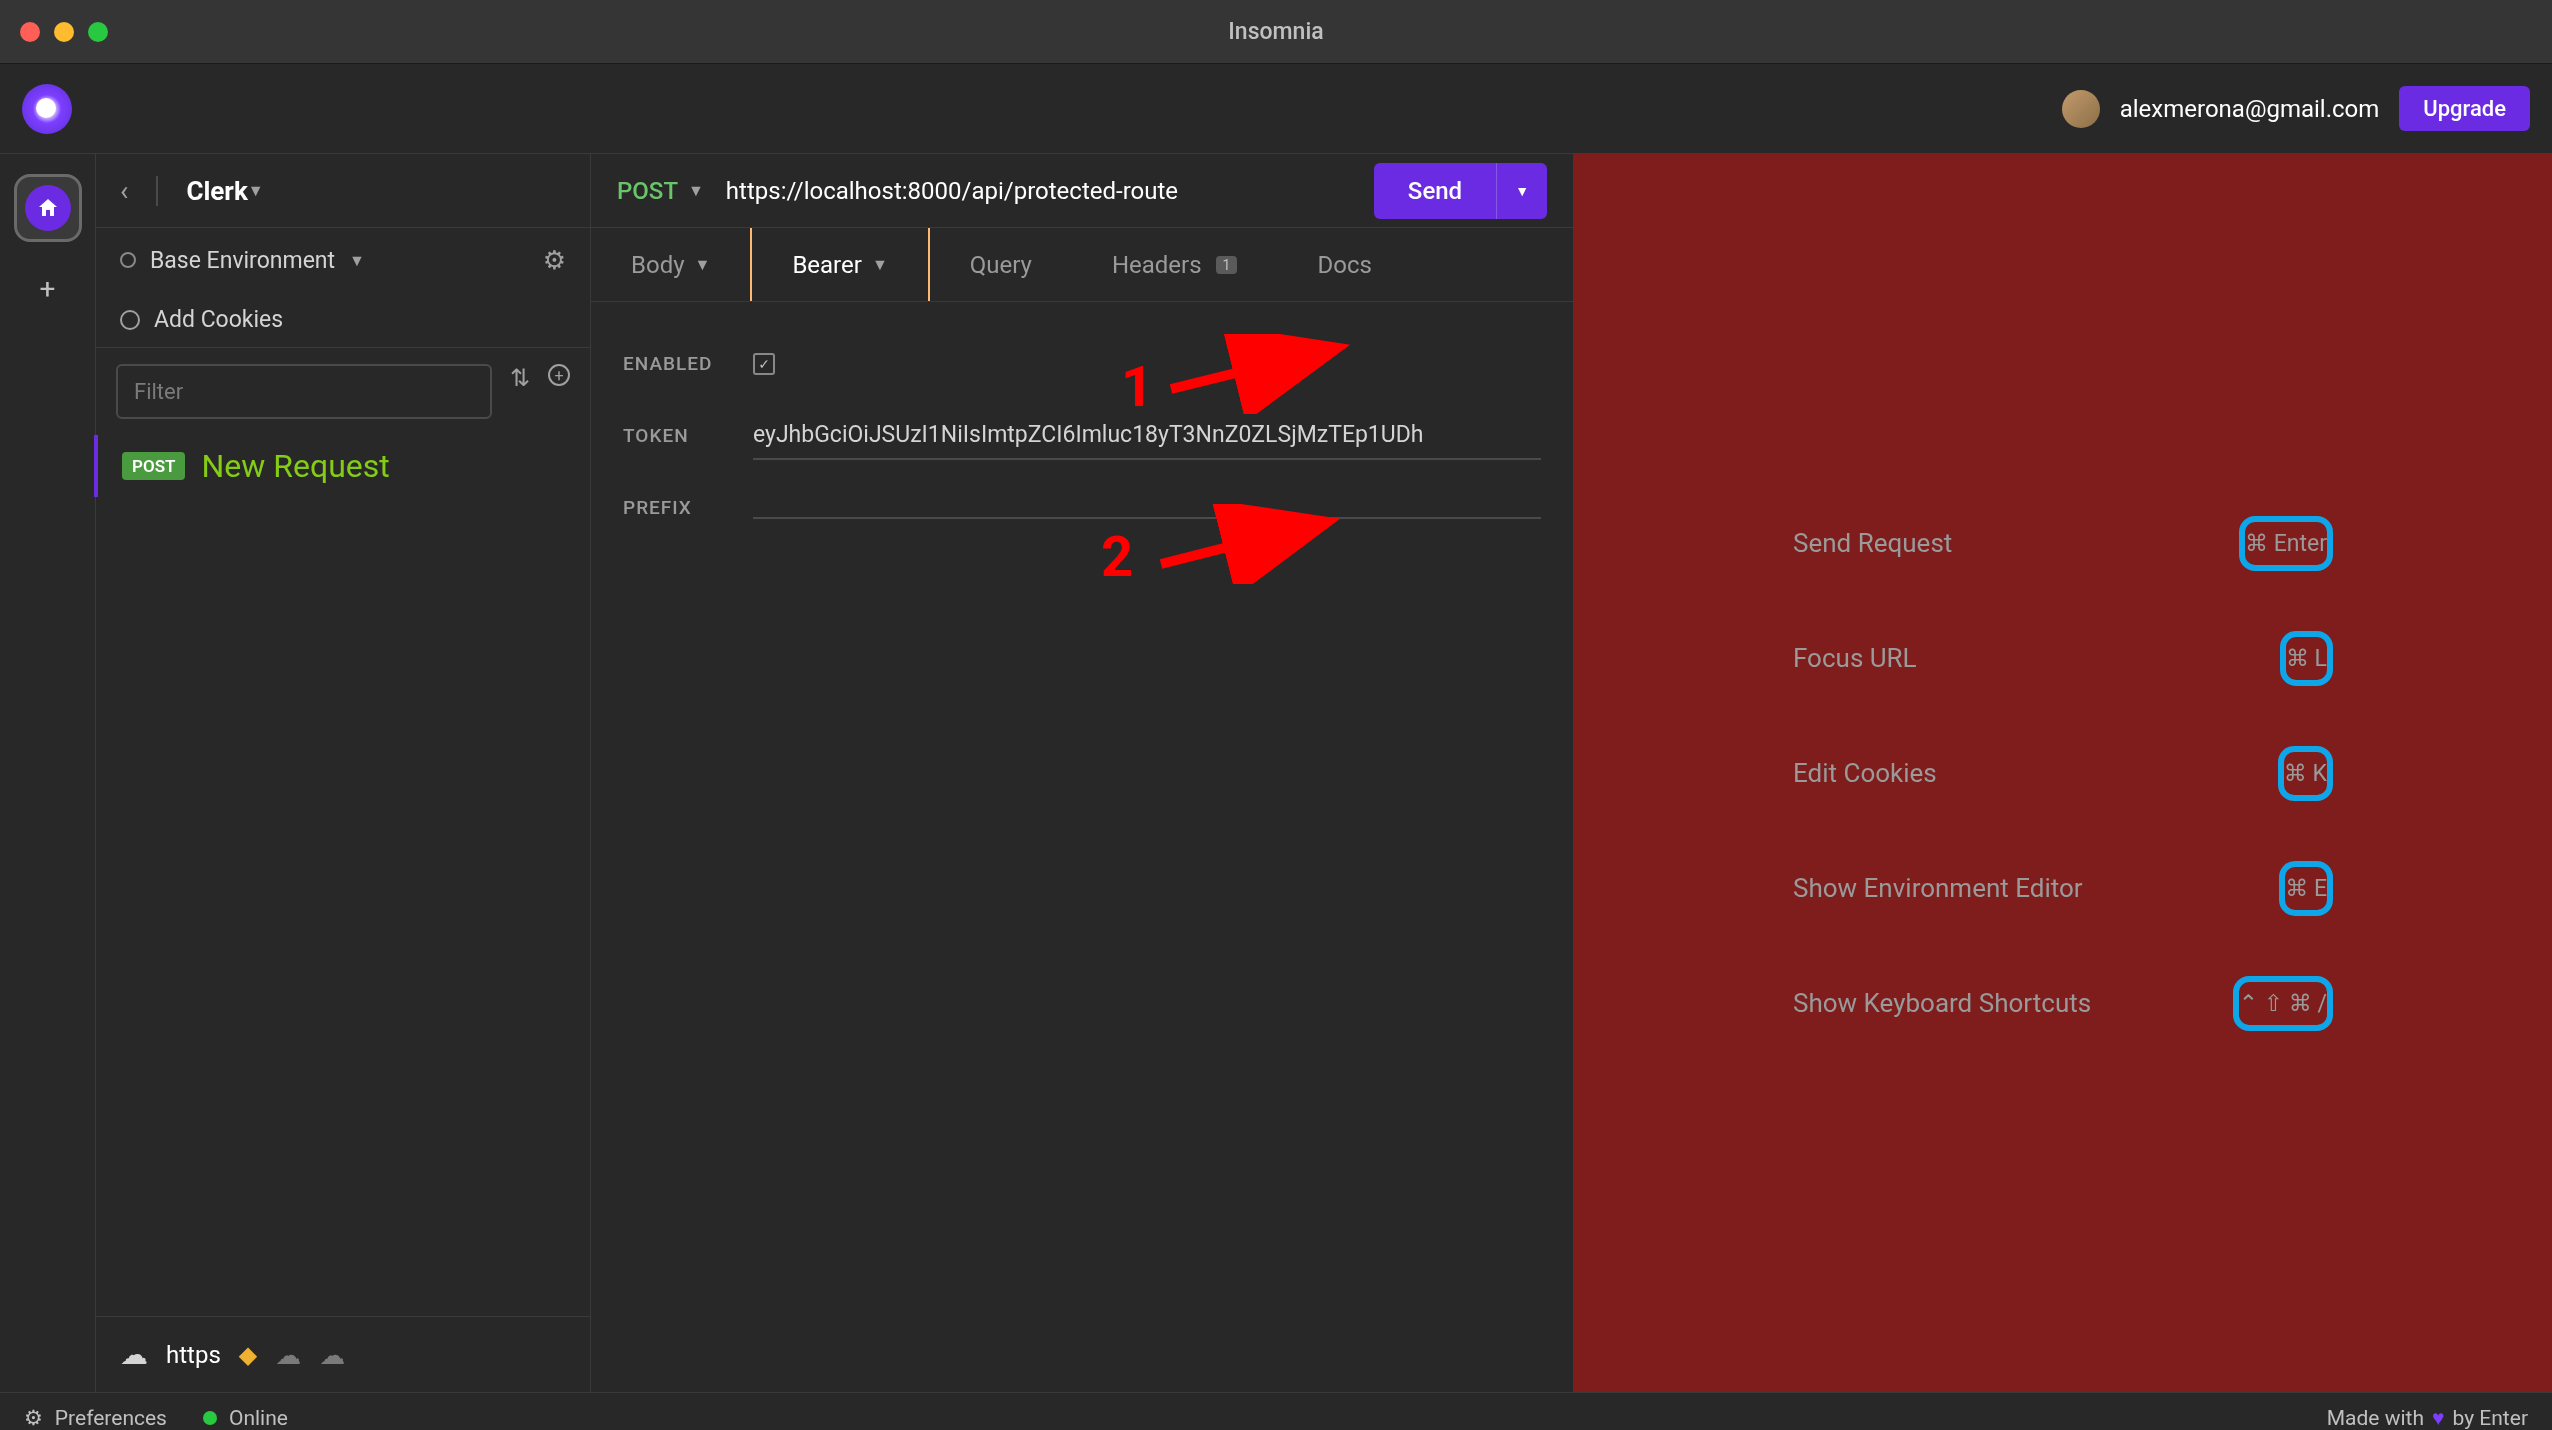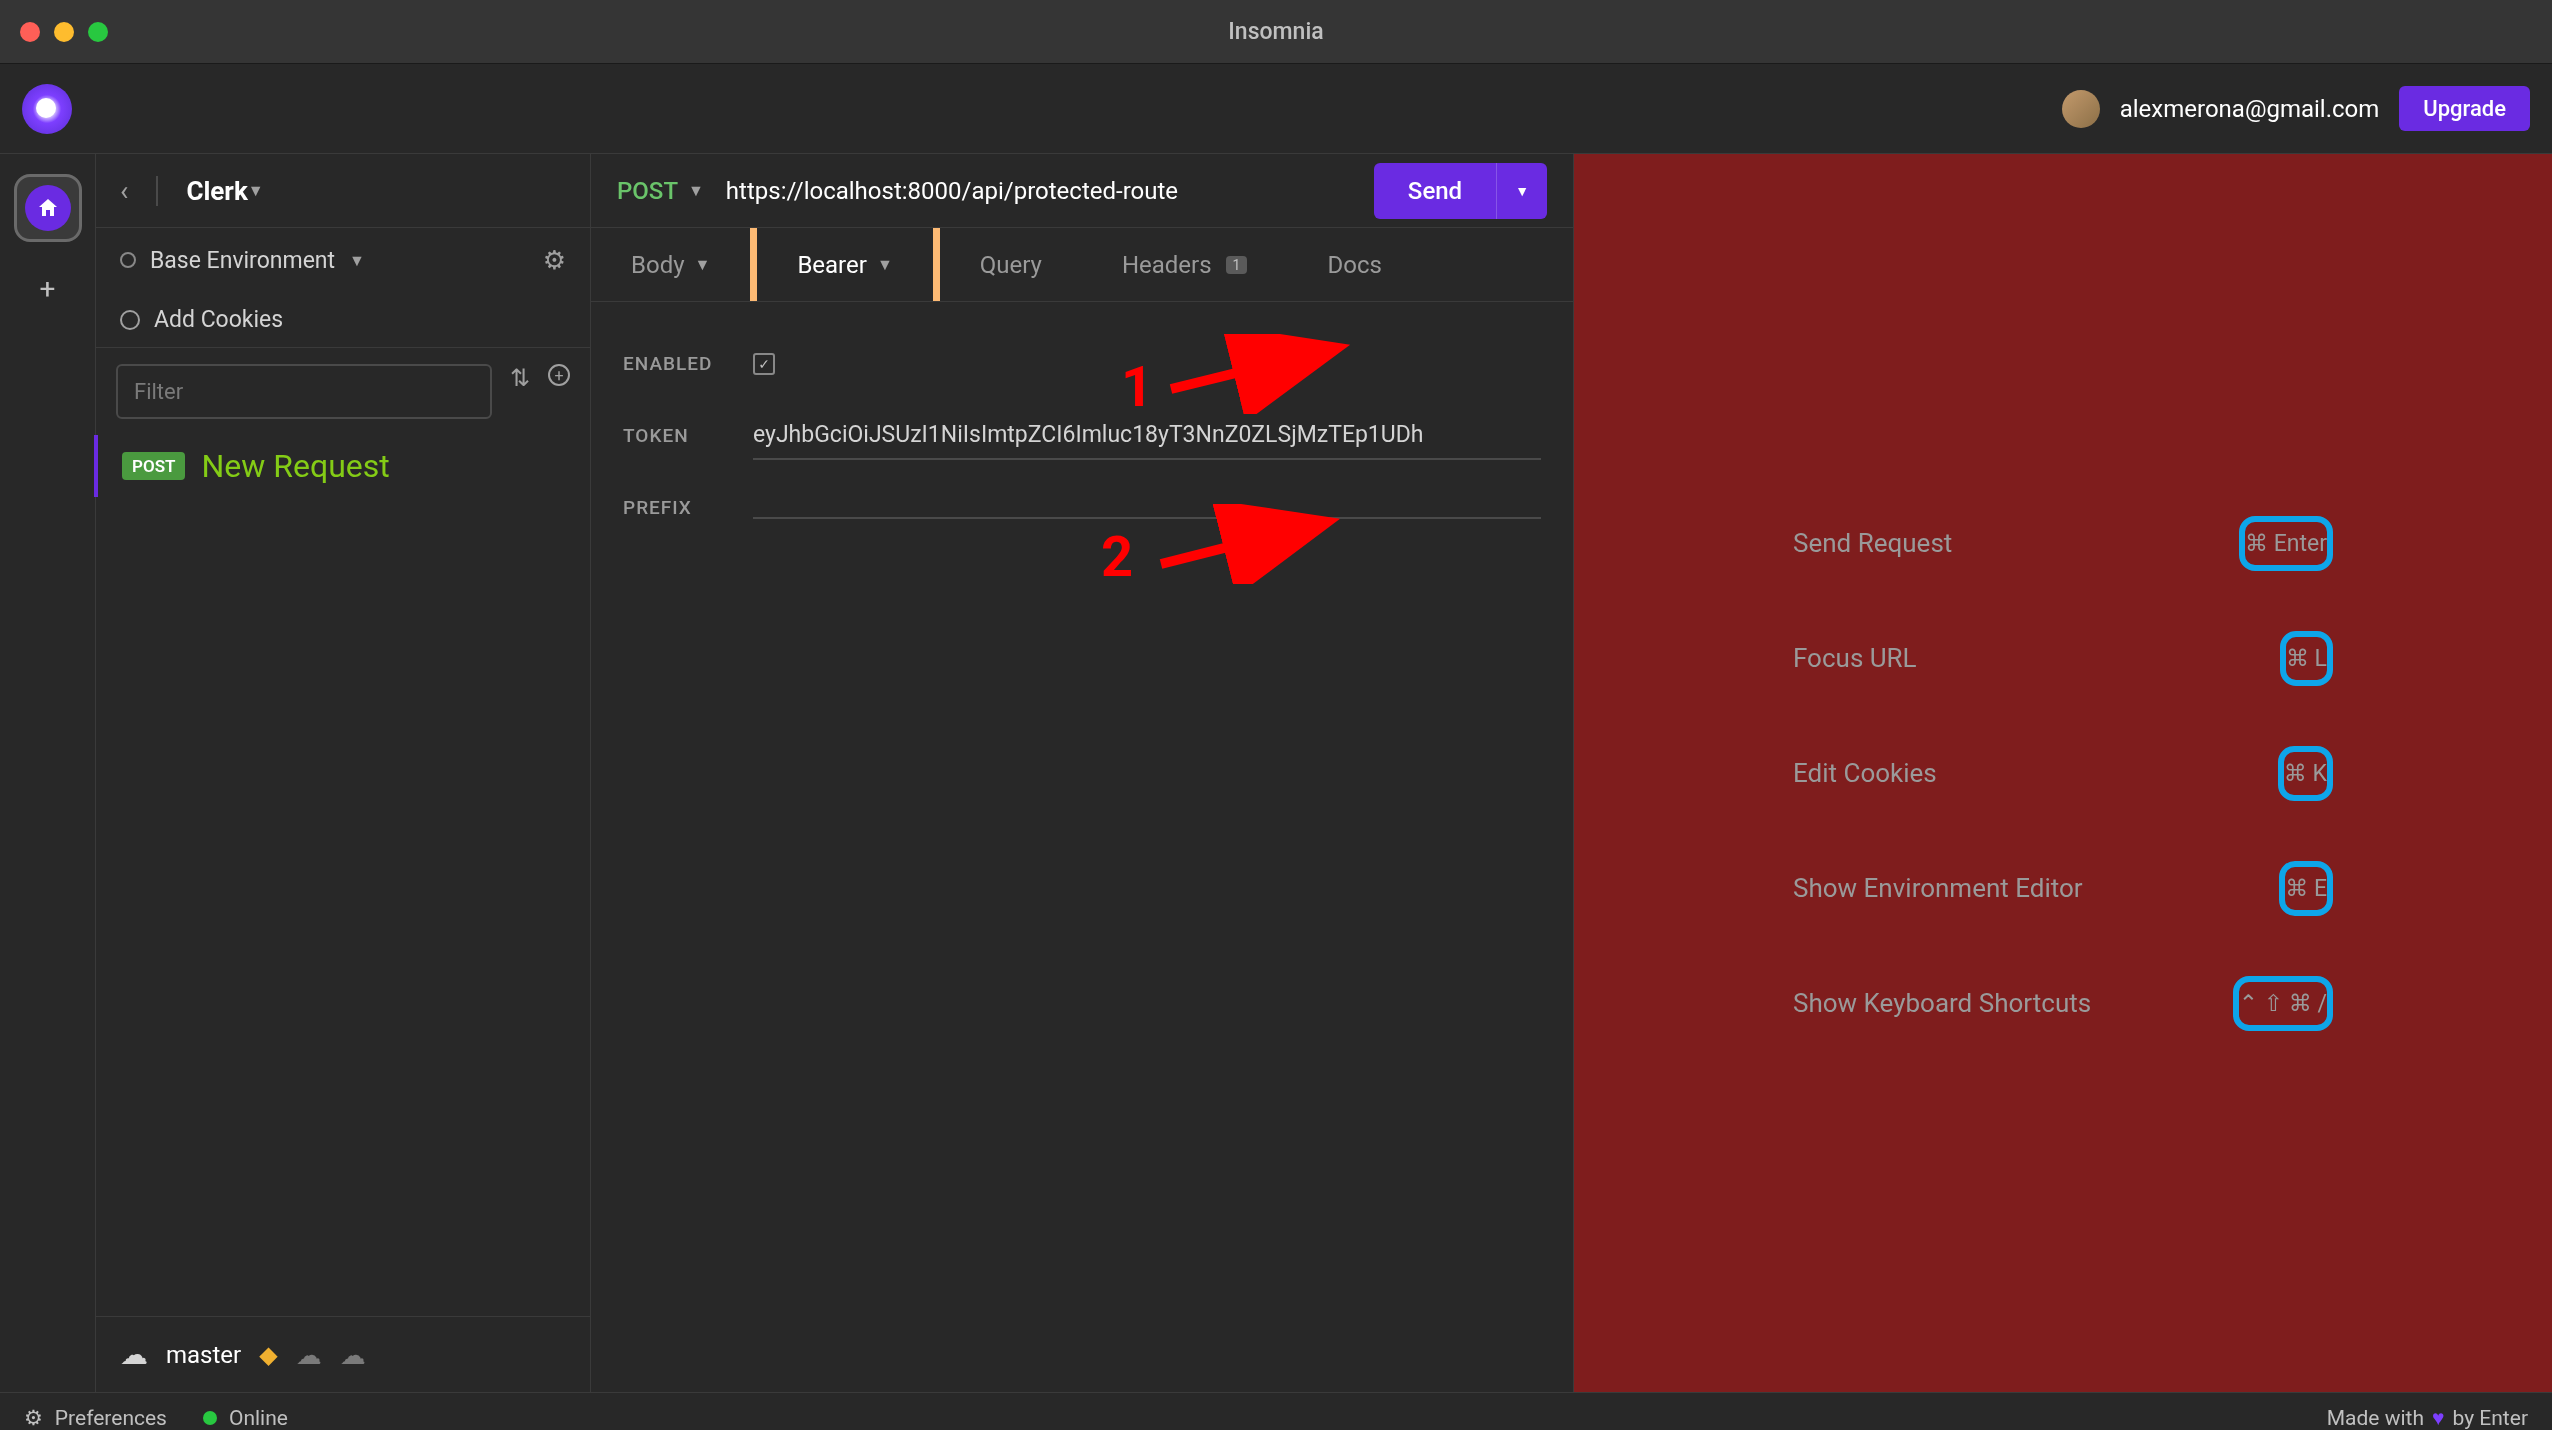--- a/index.html
+++ b/index.html
@@ -352,21 +352,21 @@
       border-bottom: 1px solid #3a3a3a;
     }
     .tab {
       padding: 0 40px;
       display: flex;
       align-items: center;
       gap: 10px;
       color: #9a9a9a;
       font-size: 24px;
       cursor: pointer;
-      border-right: 7px solid #fdba74;
+      border-right: 2px solid #fdba74;
     }
     .tab.active {
       color: #fff;
     }
     .tab-badge {
       background: #5a5a5a;
       color: #c0c0c0;
       font-size: 14px;
       padding: 1px 7px;
       border-radius: 4px;
@@ -563,21 +563,21 @@
       <input class="filter-input" placeholder="Filter" style="">
       <span class="sort-icon">⇅</span>
       <span class="add-icon">+</span>
     </div>
     <div class="request-item">
       <span class="method-badge">POST</span>
       <span class="request-name">New Request</span>
     </div>
     <div class="sidebar-footer">
       <span class="cloud-icon">☁</span>
-      <span class="branch-name">master</span>
+      <span class="branch-name">https</span>
       <span class="cube-icon">◆</span>
       <span class="cloud-mini">☁</span>
       <span class="cloud-mini">☁</span>
     </div>
   </div>
 
   <div class="request-pane">
     <div class="url-bar">
       <div class="method-select">
         <span>POST</span>

